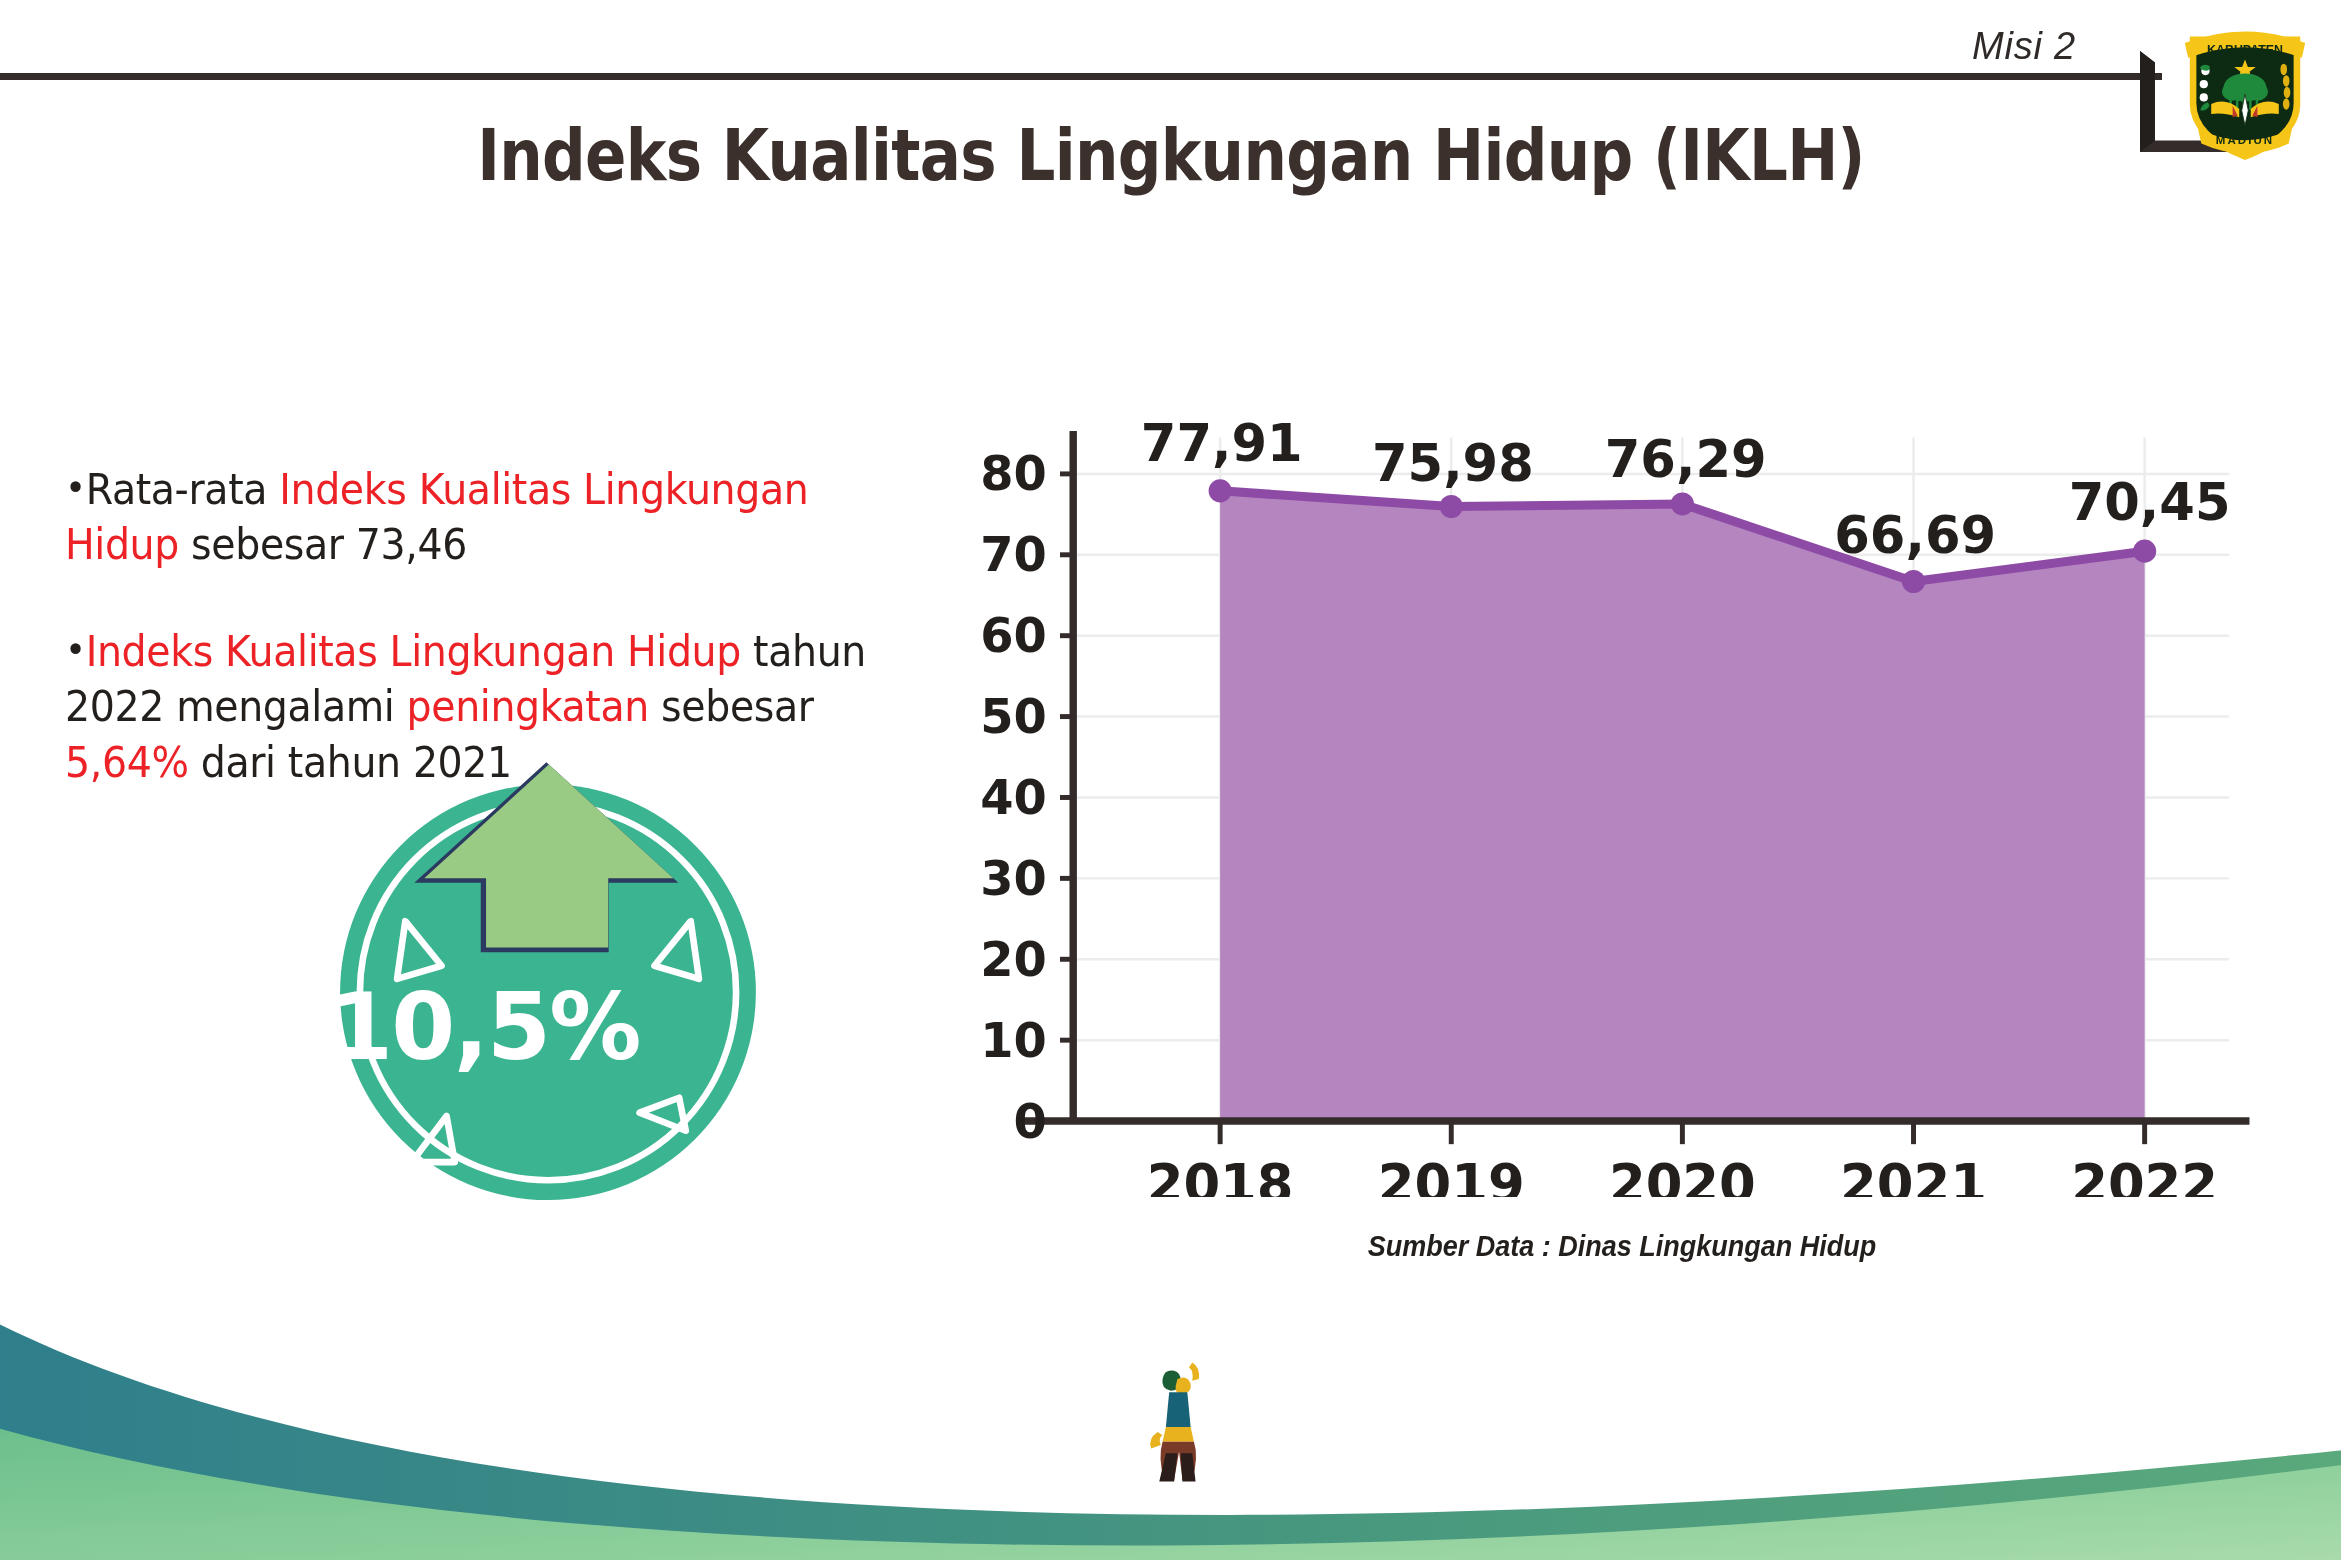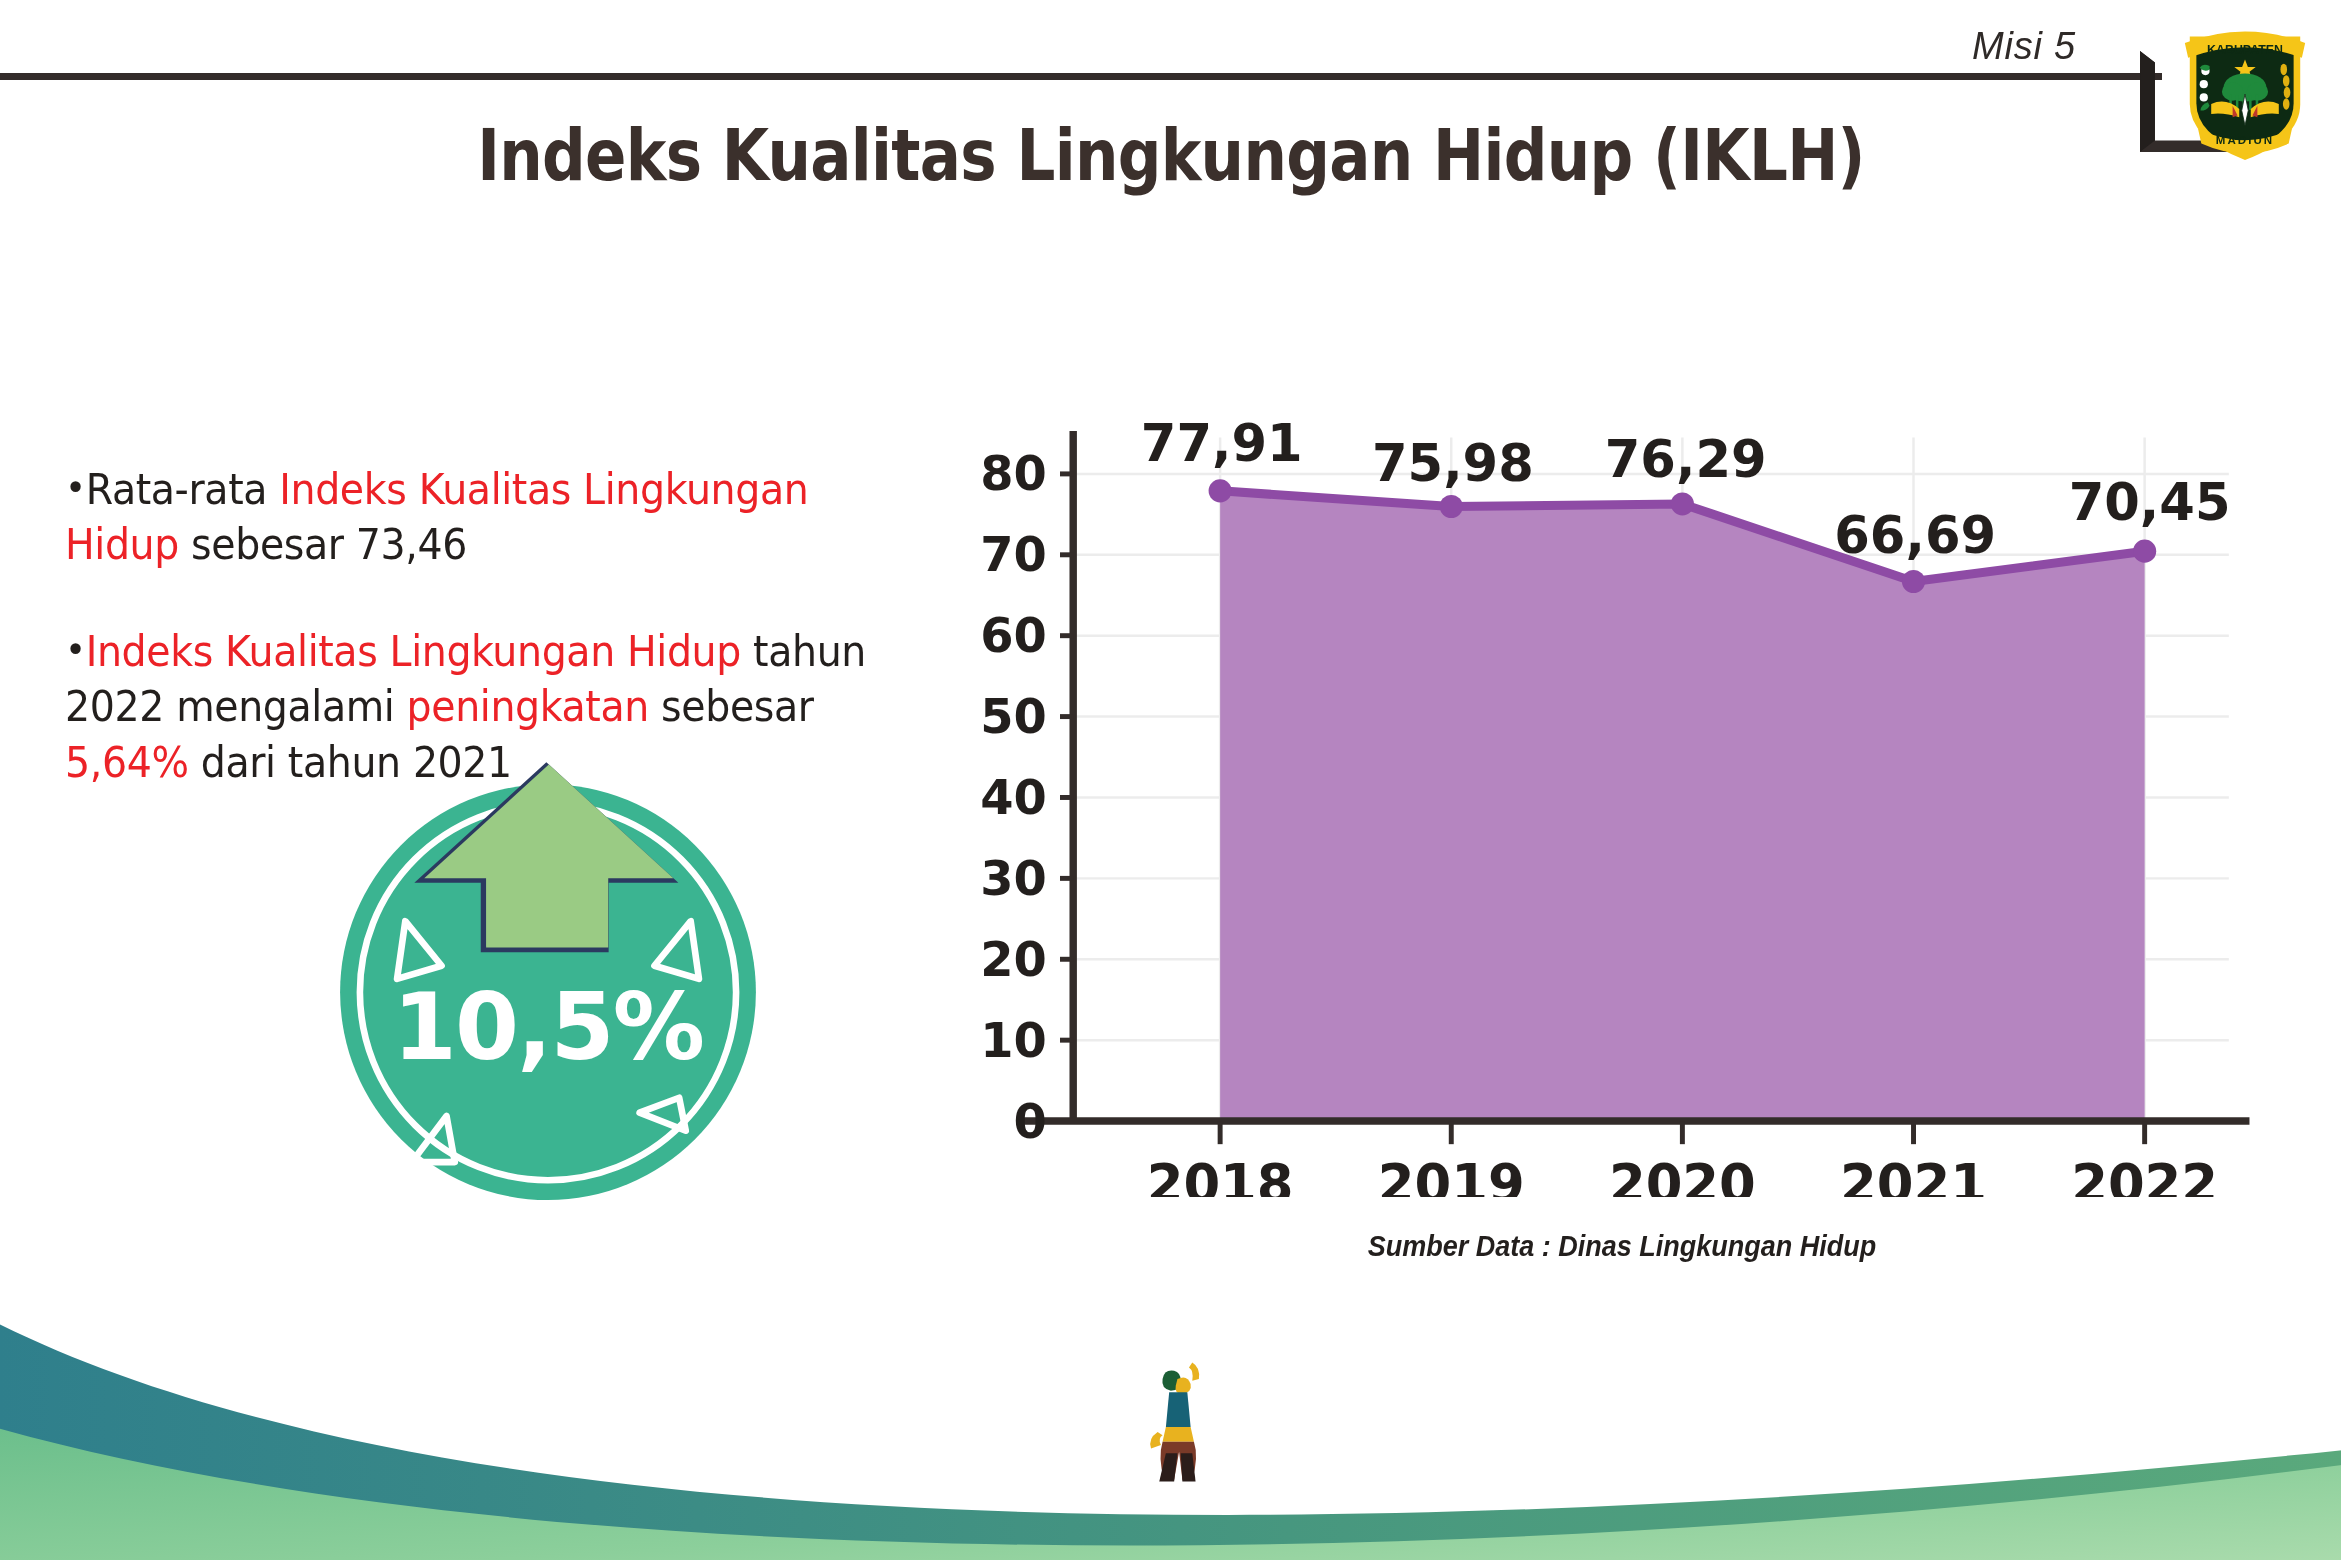--- a/index.html
+++ b/index.html
@@ -100,21 +100,20 @@
     top: 743px;
     width: 438px;
     height: 462px;
   }
   #badge-svg { display: block; width: 438px; height: 462px; }
   #badge-value {
     position: absolute;
     left: 0;
     top: 231px;
     width: 438px;
-    text-align: center;
     font-family: "DejaVu Sans", sans-serif;
     font-weight: bold;
     font-size: 92px;
     color: #ffffff;
     letter-spacing: -1.7px;
   }
 
   
   #chart-panel {
     position: absolute;
@@ -167,21 +166,21 @@
     bottom: 73px;
     width: 91px;
     height: 132px;
   }
 </style>
 </head>
 <body>
 
 <div id="header-rule"></div>
 
-<div id="misi-label">Misi 5</div>
+<div id="misi-label">Misi 2</div>
 
 <svg id="header-bracket" viewBox="0 0 128 122">
   <polygon points="0,0 18,14 18,108 128,108 110,122 0,122" fill="#332c2a"></polygon>
   <polygon points="0,0 18,14 18,108 0,122" fill="#231f1d"></polygon>
 </svg>
 
 <svg id="logo-badge" viewBox="0 0 162 182">
   <path d="M14 26 L148 26 L148 108 Q148 150 81 176 Q14 150 14 108 Z" fill="#f5c518"></path>
   <path d="M22 34 L140 34 L140 107 Q140 145 81 167 Q22 145 22 107 Z" fill="#0d2a13"></path>
 

